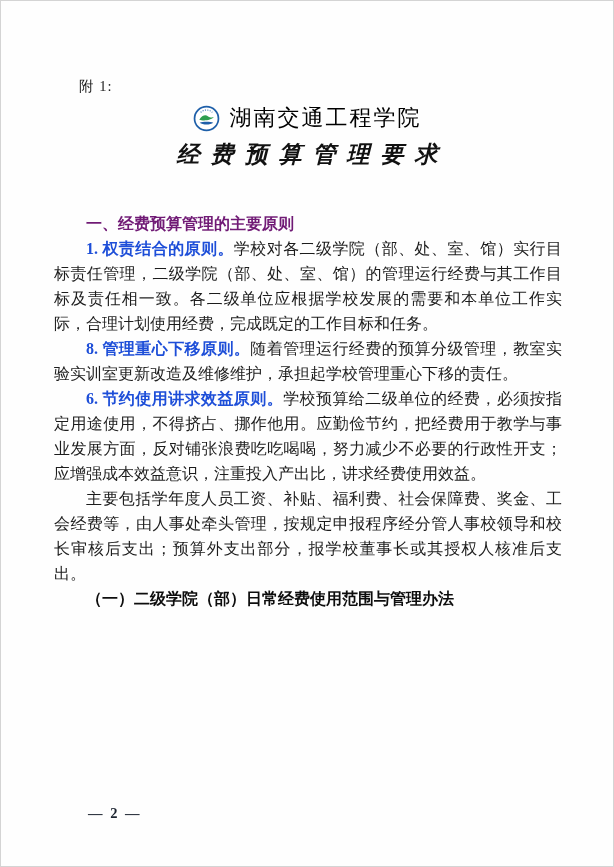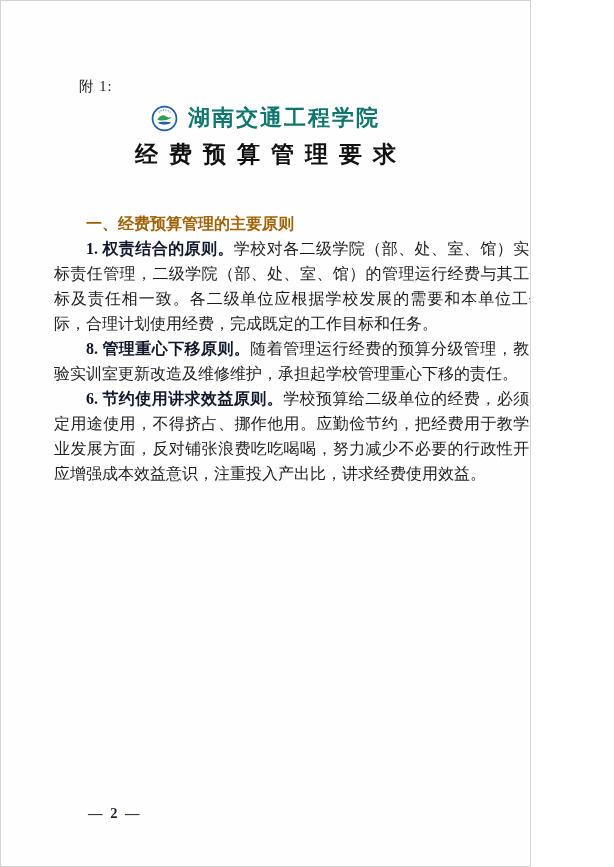--- a/index.html
+++ b/index.html
@@ -2,21 +2,21 @@
 <html lang="zh"><head>
 <meta charset="utf-8">
 <style>
   html, body {
     margin: 0;
     padding: 0;
     background: #ffffff;
   }
   .page {
     position: relative;
-    width: 531px;
+    width: 614px;
     height: 867px;
     box-sizing: border-box;
     background: #fefefe;
     border: 1px solid #d4d4d4;
     overflow: hidden;
     font-family: "Liberation Serif", "DejaVu Serif", serif;
     color: #1c1c1c;
   }
   .attachment-label {
     position: absolute;
@@ -36,64 +36,65 @@
   .emblem {
     display: inline-block;
     width: 27px;
     height: 27px;
     vertical-align: middle;
     margin-right: 6px;
   }
   .emblem svg { width: 27px; height: 27px; display: block; }
   .school-name {
     font-size: 22px;
-    font-weight: bold;
-    color: #0f766e;
+    font-weight: normal;
+    color: #000000;
     letter-spacing: 2px;
     vertical-align: middle;
   }
   .doc-title {
     position: absolute;
     top: 138px;
     left: 0;
     width: 100%;
     margin: 0;
     text-align: center;
     font-family: "Liberation Sans", "DejaVu Sans", sans-serif;
     font-size: 23px;
     font-weight: bold;
     letter-spacing: 11px;
     text-indent: 11px; 
     color: #111111;
+    font-style: italic;
   }
   .doc-body {
     position: absolute;
     left: 53px;
     top: 210px;
     width: 508px;
     font-size: 16px;
     line-height: 25px;
     text-align: justify;
   }
   .doc-body p {
     margin: 0;
     text-indent: 32px;
   }
   .h-black {
     font-weight: bold;
     font-family: "Liberation Sans", "DejaVu Sans", sans-serif;
-    color: #a16207;
+    color: #701a75;
   }
   .h-kai {
     font-weight: bold;
     color: #0d0d0d;
   }
   .lead {
     font-weight: bold;
-    color: #0f172a;
+    color: #1d4ed8;
   }
   .page-number {
     position: absolute;
     left: 87px;
     top: 804px;
     font-size: 14.5px;
     font-weight: bold;
     letter-spacing: 2px;
     color: #1c2430;
   }
@@ -123,22 +124,24 @@
 
     <p class="h-black">一、经费预算管理的主要原则</p>
 
     <p><span class="lead">1. 权责结合的原则。</span><span>学校对各二级学院（部、处、室、馆）实行目标责任管理，二级学院（部、处、室、馆）的管理运行经费与其工作目标及责任相一致。各二级单位应根据学校发展的需要和本单位工作实际，合理计划使用经费，完成既定的工作目标和任务。</span></p>
 
     <p><span class="lead">8. 管理重心下移原则。</span><span>随着管理运行经费的预算分级管理，教室实验实训室更新改造及维修维护，承担起学校管理重心下移的责任。</span></p>
 
     <p><span class="lead">6. 节约使用讲求效益原则。</span><span>学校预算给二级单位的经费，必须按指定用途使用，不得挤占、挪作他用。应勤俭节约，把经费用于教学与事业发展方面，反对铺张浪费吃吃喝喝，努力减少不必要的行政性开支；应增强成本效益意识，注重投入产出比，讲求经费使用效益。</span></p>
 
 
+    <p>主要包括学年度人员工资、补贴、福利费、社会保障费、奖金、工会经费等，由人事处牵头管理，按规定申报程序经分管人事校领导和校长审核后支出；预算外支出部分，报学校董事长或其授权人核准后支出。</p>
 
 
+    <p class="h-kai">（一）二级学院（部）日常经费使用范围与管理办法</p>
 
 
 
   </div>
 
   <div class="page-number">— 2 —</div>
 
 </div>
 
 </body></html>

